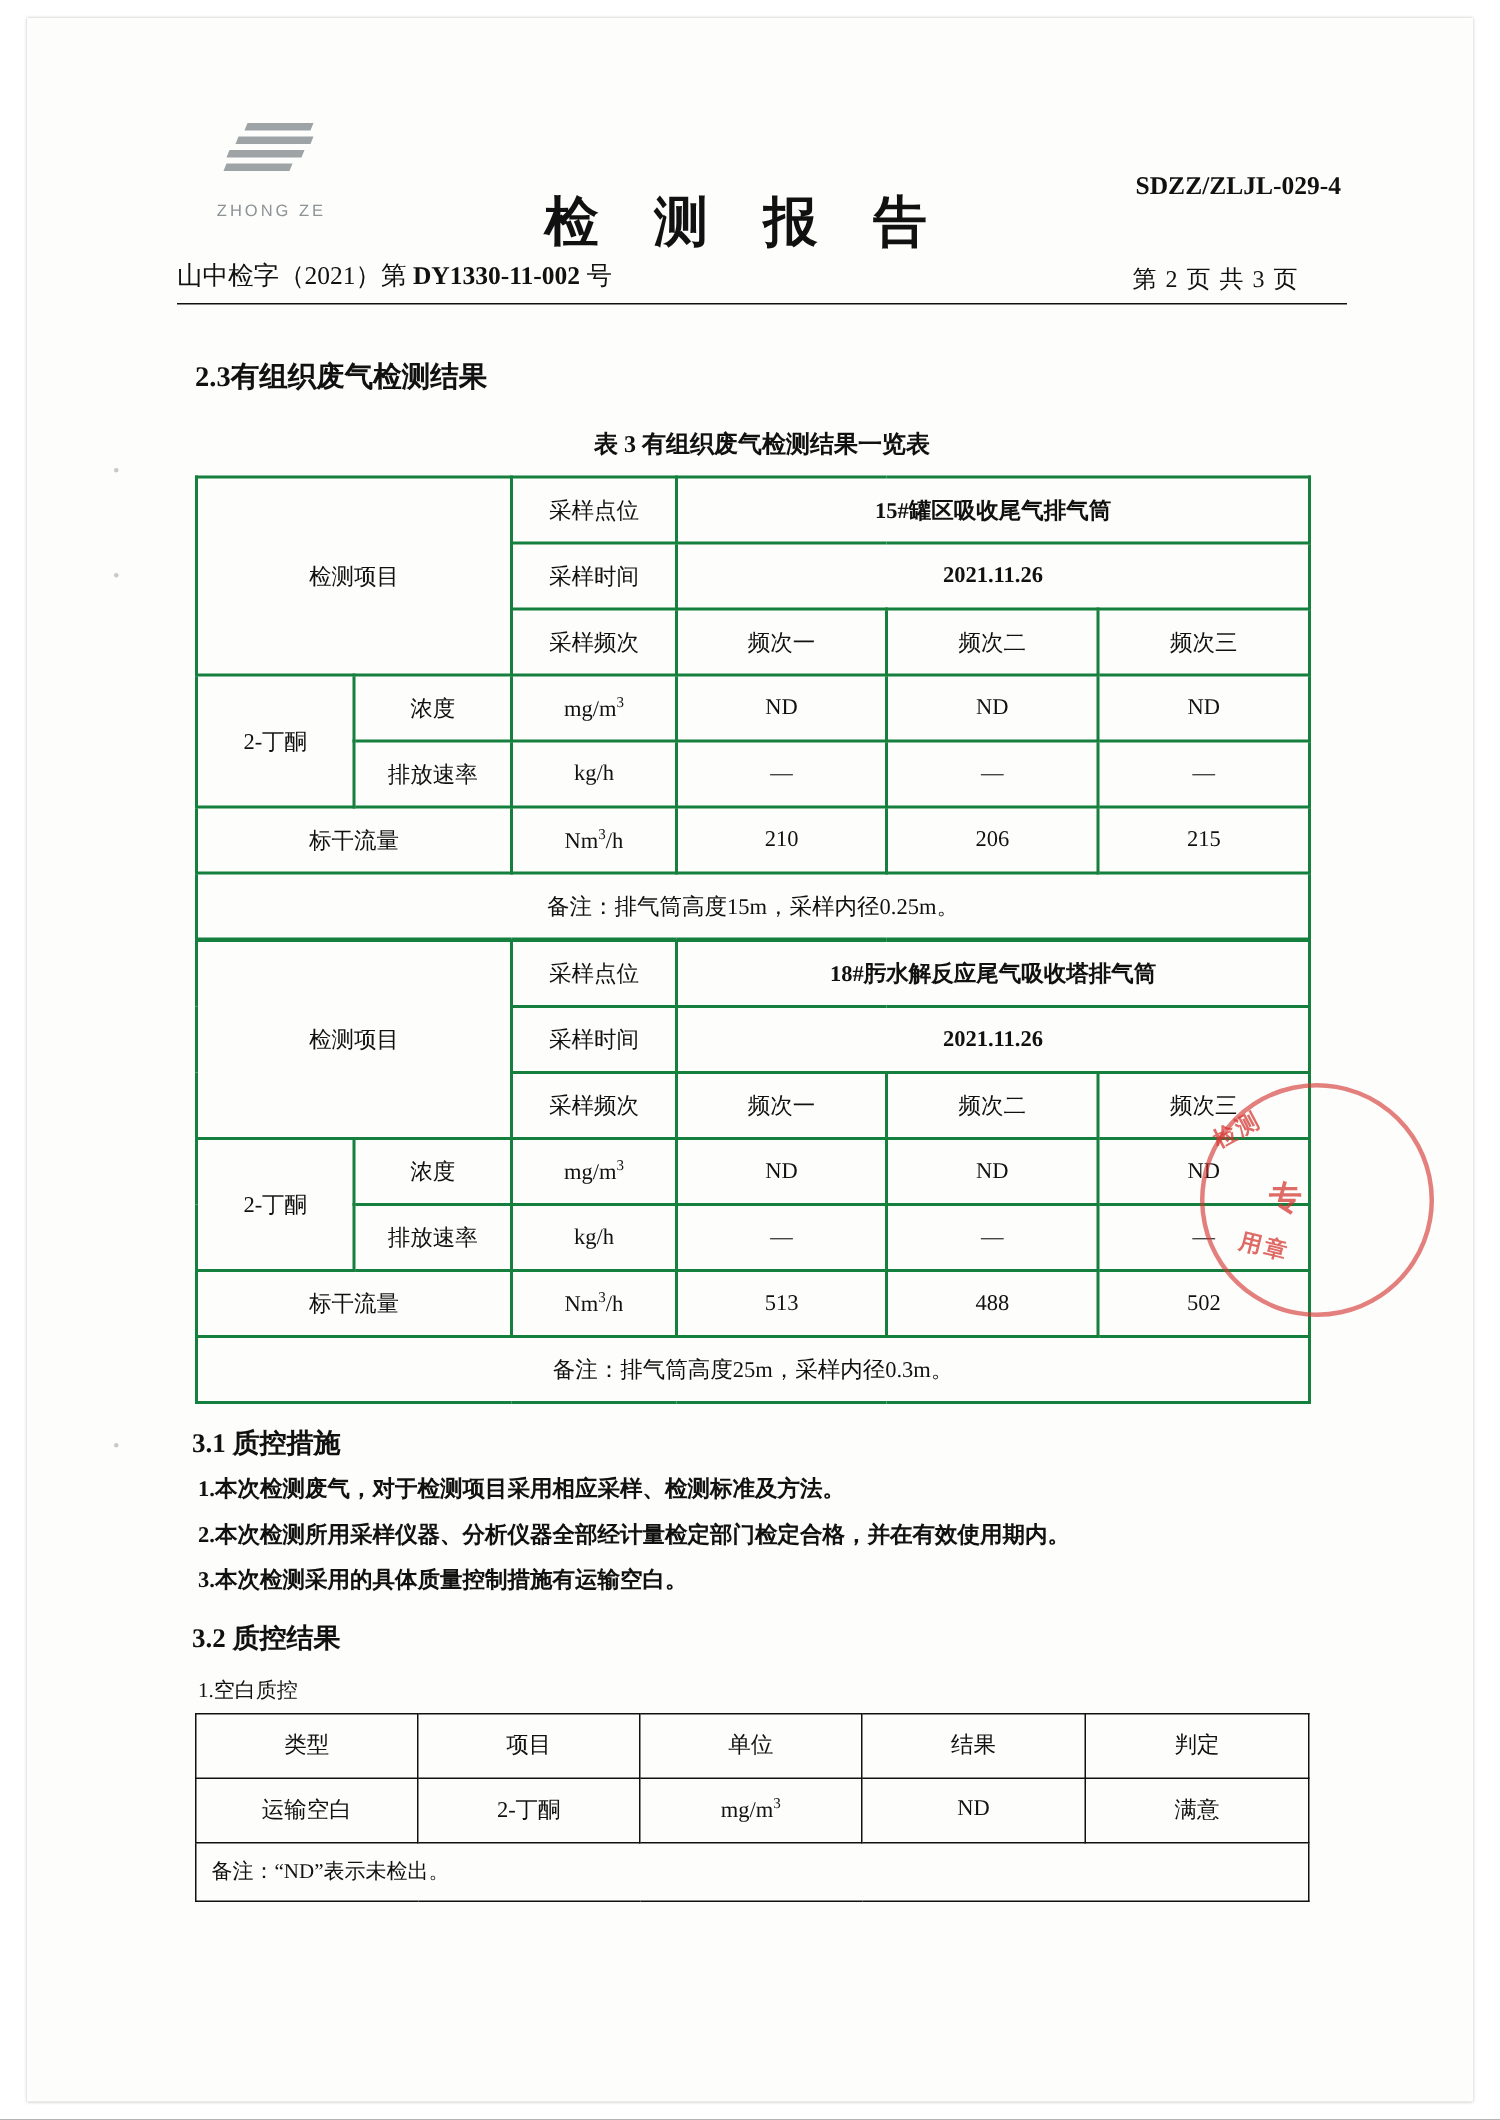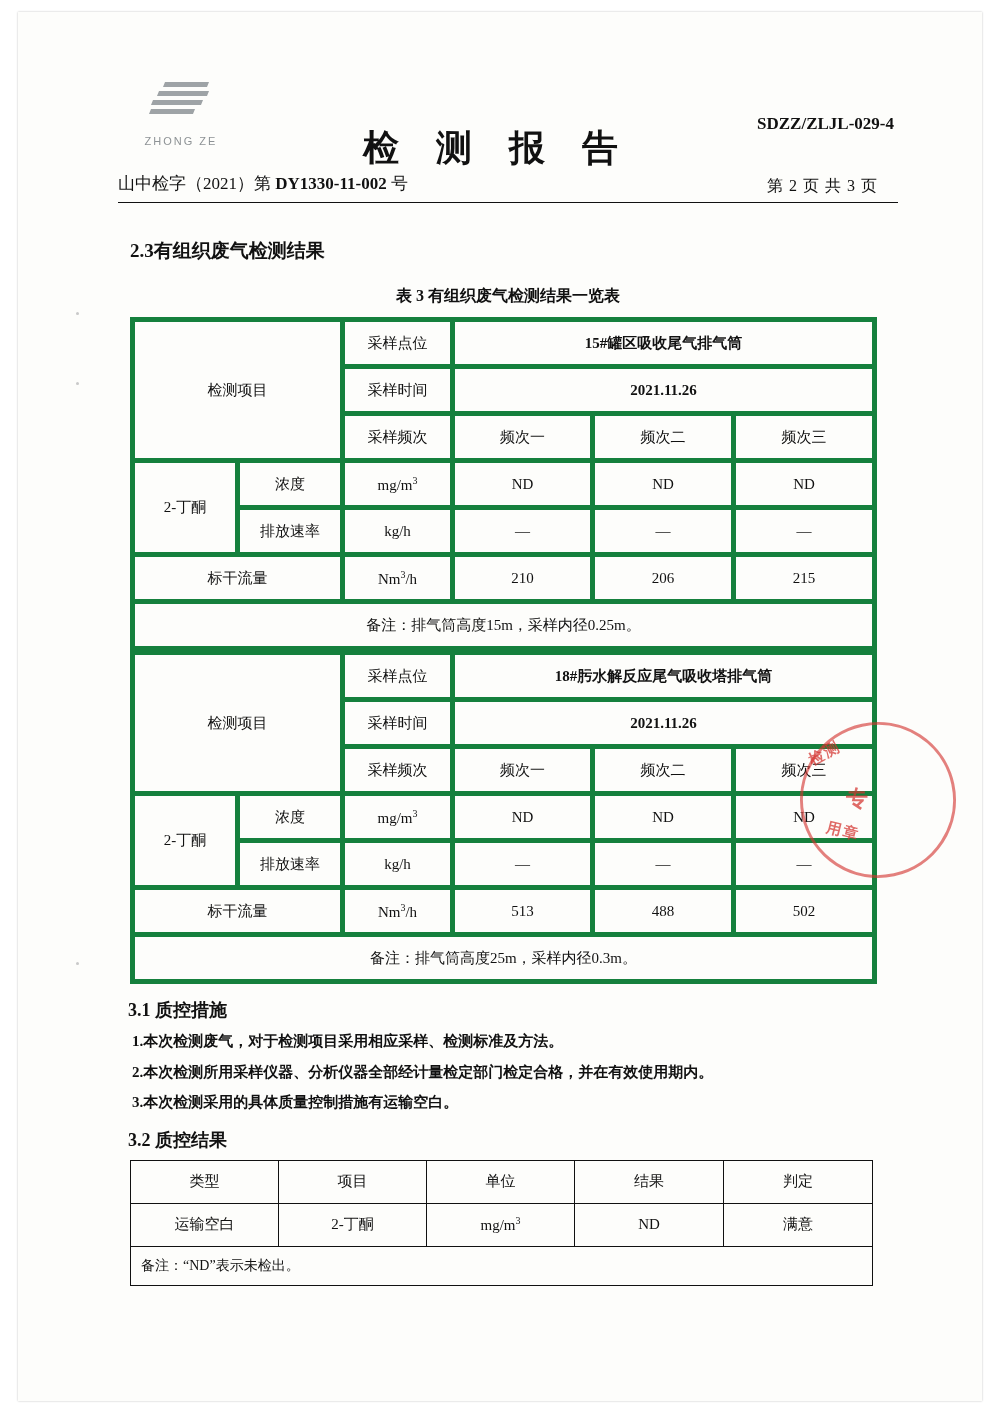--- a/index.html
+++ b/index.html
@@ -92,21 +92,21 @@
   .report-no {
     position: absolute;
     left: 0px;
     top: 110px;
     font-size: 17px;
     color: #111;
   }
   .report-no b { font-weight: bold; }
   .page-no {
     position: absolute;
-    right: 20px;
+    right: 32px;
     top: 114px;
     font-size: 16px;
     color: #111;
     letter-spacing: 1px;
   }
   .header-rule {
     position: absolute;
     left: 0px;
     top: 140px;
     width: 780px;
@@ -153,21 +153,21 @@
   }
 
   
   table.grid {
     border-collapse: collapse;
     width: 742px;
     margin-left: 12px;
     table-layout: fixed;
   }
   table.grid td {
-    border: 5px solid #15803d;
+    border: 2px solid #15803d;
     text-align: center;
     vertical-align: middle;
     font-size: 15px;
     height: 38px;
     color: #111;
     padding: 2px 20px;
   }
   td.bold { font-weight: bold; }
   td.note {
     text-align: left;
@@ -375,20 +375,21 @@
           </tr>
         </tbody>
       </table>
 
       <h3 class="sub">3.1  质控措施</h3>
       <div class="para">1.本次检测废气，对于检测项目采用相应采样、检测标准及方法。</div>
       <div class="para">2.本次检测所用采样仪器、分析仪器全部经计量检定部门检定合格，并在有效使用期内。</div>
       <div class="para">3.本次检测采用的具体质量控制措施有运输空白。</div>
 
       <h3 class="sub">3.2  质控结果</h3>
+      <div class="small-label">1.空白质控</div>
 
       <table class="qc">
         <colgroup>
           <col style="width:148px">
             <col style="width:148px">
             <col style="width:148px">
           <col style="width:149px">
             <col style="width:149px">
         </colgroup>
         <tbody>

